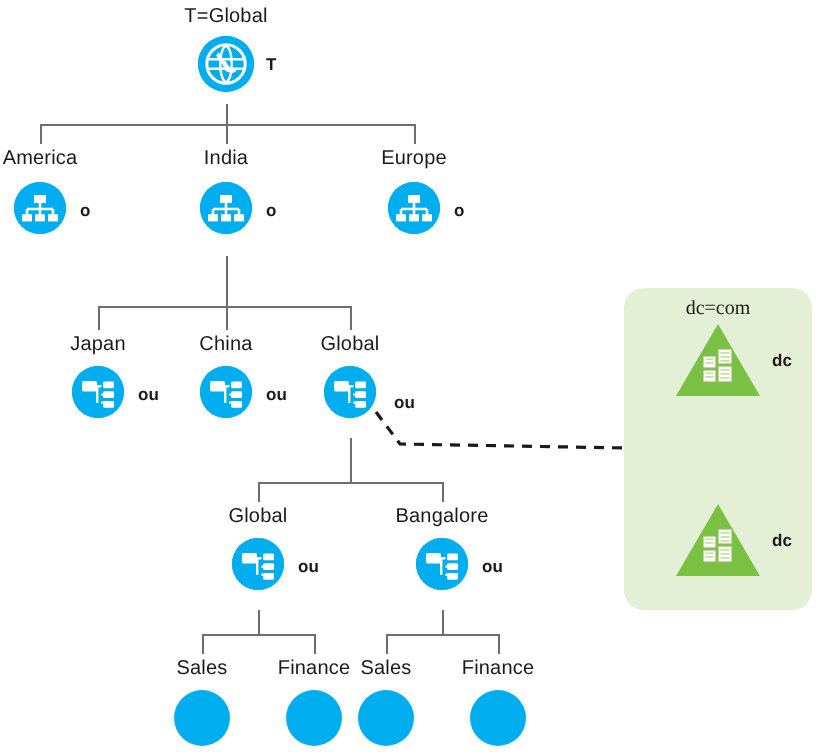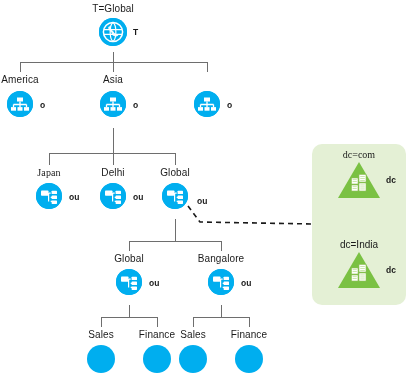--- a/index.html
+++ b/index.html
@@ -130,21 +130,20 @@
         <rect x="23.2" y="17" width="4.6" height="0.9"></rect>
         <rect x="23.2" y="19" width="4.6" height="0.9"></rect>
         <rect x="23.2" y="23.5" width="4.6" height="0.9"></rect>
         <rect x="23.2" y="25.5" width="4.6" height="0.9"></rect>
         <rect x="23.2" y="27.5" width="4.6" height="0.9"></rect>
       </g>
     </svg>
   </div>
   <div class="tag" style="left:386px; top:175px;">dc</div>
 
-  <div class="green-label" style="left:319px; top:239px; width:80px;">dc=India</div>
   <div class="tri-icon" style="left:337px; top:251px;">
     <svg width="44" height="38" viewBox="0 0 44 38">
       <polygon points="22,1 43,37 1,37" fill="#7AC143"></polygon>
       <g fill="#FFFFFF" stroke="#8FBF5A" stroke-width="0.6">
         <rect x="14.5" y="17" width="6.5" height="6"></rect>
         <rect x="14.5" y="24" width="6.5" height="6"></rect>
         <rect x="22" y="13.5" width="7" height="7.5"></rect>
         <rect x="22" y="22" width="7" height="8"></rect>
       </g>
       <g fill="#C7E3A6">
@@ -181,59 +180,60 @@
       <circle cx="13" cy="13" r="13" fill="#00AEEF"></circle>
       <rect x="10" y="6.5" width="6" height="4" fill="#FFFFFF"></rect>
       <path d="M13 10.5 v3 M6.5 13.5 h13 M6.5 13.5 v2.6 M13 13.5 v2.6 M19.5 13.5 v2.6" stroke="#FFFFFF" stroke-width="1.3" fill="none"></path>
       <rect x="4" y="16.1" width="5" height="3.6" fill="#FFFFFF"></rect>
       <rect x="10.5" y="16.1" width="5" height="3.6" fill="#FFFFFF"></rect>
       <rect x="17" y="16.1" width="5" height="3.6" fill="#FFFFFF"></rect>
     </svg>
   </div>
   <div class="tag" style="left:40px; top:100px;">o</div>
 
-  <div class="node-label" style="left:73px; top:74px; width:80px;">Asia</div>
+  <div class="node-label" style="left:73px; top:74px; width:80px;">India</div>
   <div class="circle-icon" style="left:100px; top:91px; width:26px; height:26px;">
     <svg width="26" height="26" viewBox="0 0 26 26">
       <circle cx="13" cy="13" r="13" fill="#00AEEF"></circle>
       <rect x="10" y="6.5" width="6" height="4" fill="#FFFFFF"></rect>
       <path d="M13 10.5 v3 M6.5 13.5 h13 M6.5 13.5 v2.6 M13 13.5 v2.6 M19.5 13.5 v2.6" stroke="#FFFFFF" stroke-width="1.3" fill="none"></path>
       <rect x="4" y="16.1" width="5" height="3.6" fill="#FFFFFF"></rect>
       <rect x="10.5" y="16.1" width="5" height="3.6" fill="#FFFFFF"></rect>
       <rect x="17" y="16.1" width="5" height="3.6" fill="#FFFFFF"></rect>
     </svg>
   </div>
   <div class="tag" style="left:133px; top:100px;">o</div>
 
+  <div class="node-label" style="left:167px; top:74px; width:80px;">Europe</div>
   <div class="circle-icon" style="left:194px; top:91px; width:26px; height:26px;">
     <svg width="26" height="26" viewBox="0 0 26 26">
       <circle cx="13" cy="13" r="13" fill="#00AEEF"></circle>
       <rect x="10" y="6.5" width="6" height="4" fill="#FFFFFF"></rect>
       <path d="M13 10.5 v3 M6.5 13.5 h13 M6.5 13.5 v2.6 M13 13.5 v2.6 M19.5 13.5 v2.6" stroke="#FFFFFF" stroke-width="1.3" fill="none"></path>
       <rect x="4" y="16.1" width="5" height="3.6" fill="#FFFFFF"></rect>
       <rect x="10.5" y="16.1" width="5" height="3.6" fill="#FFFFFF"></rect>
       <rect x="17" y="16.1" width="5" height="3.6" fill="#FFFFFF"></rect>
     </svg>
   </div>
   <div class="tag" style="left:227px; top:100px;">o</div>
 
-  <div class="node-label" style="left:9px; top:167px; width:80px;font-family:Liberation Serif, serif;">Japan</div>
+  <div class="node-label" style="left:9px; top:167px; width:80px;">Japan</div>
   <div class="circle-icon" style="left:36px; top:183px; width:26px; height:26px;">
     <svg width="26" height="26" viewBox="0 0 26 26">
       <circle cx="13" cy="13" r="13" fill="#00AEEF"></circle>
       <rect x="5" y="7.5" width="7.5" height="5.2" rx="0.8" fill="#FFFFFF"></rect>
       <path d="M12.6 10.1 h2.1 M12.6 10.1 v8.3 M14.7 14.3 h1.6 M14.7 18.4 h1.6" stroke="#FFFFFF" stroke-width="1.2" fill="none"></path>
       <rect x="15.6" y="7.7" width="5.4" height="3.4" rx="0.6" fill="#FFFFFF"></rect>
       <rect x="15.6" y="12.6" width="5.4" height="3.4" rx="0.6" fill="#FFFFFF"></rect>
       <rect x="15.6" y="17.5" width="5.4" height="3.4" rx="0.6" fill="#FFFFFF"></rect>
     </svg>
   </div>
   <div class="tag" style="left:69px; top:192px;">ou</div>
 
-  <div class="node-label" style="left:73px; top:167px; width:80px;">Delhi</div>
+  <div class="node-label" style="left:73px; top:167px; width:80px;">China</div>
   <div class="circle-icon" style="left:100px; top:183px; width:26px; height:26px;">
     <svg width="26" height="26" viewBox="0 0 26 26">
       <circle cx="13" cy="13" r="13" fill="#00AEEF"></circle>
       <rect x="5" y="7.5" width="7.5" height="5.2" rx="0.8" fill="#FFFFFF"></rect>
       <path d="M12.6 10.1 h2.1 M12.6 10.1 v8.3 M14.7 14.3 h1.6 M14.7 18.4 h1.6" stroke="#FFFFFF" stroke-width="1.2" fill="none"></path>
       <rect x="15.6" y="7.7" width="5.4" height="3.4" rx="0.6" fill="#FFFFFF"></rect>
       <rect x="15.6" y="12.6" width="5.4" height="3.4" rx="0.6" fill="#FFFFFF"></rect>
       <rect x="15.6" y="17.5" width="5.4" height="3.4" rx="0.6" fill="#FFFFFF"></rect>
     </svg>
   </div>

